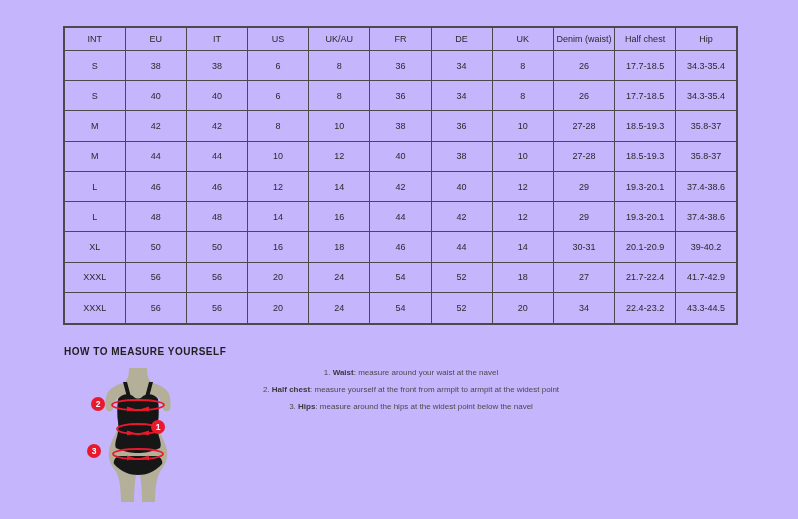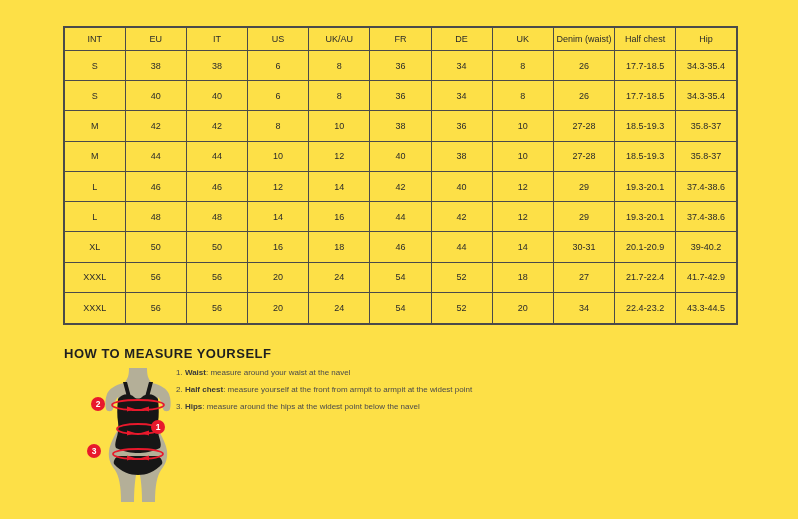--- a/index.html
+++ b/index.html
@@ -1,41 +1,41 @@
 <!DOCTYPE html>
 <html><head>
 <meta charset="utf-8">
 <style>
   html,body { margin:0; padding:0; background:#ffffff; }
   body { width:798px; height:519px; font-family:"Liberation Sans", sans-serif; }
-  .page { position:relative; width:798px; height:519px; background:#fde047; overflow:hidden; }
+  .page { position:relative; width:798px; height:519px; background:#c4b5fd; overflow:hidden; }
 
   
   .size-table-wrap { position:absolute; left:63px; top:26px; }
   table.size-table {
     border-collapse:collapse; table-layout:fixed;
     width:675px; height:299px;
     border:2px solid #4a4a4a;
   }
   table.size-table th, table.size-table td {
     border:1px solid #4a4a4a;
     text-align:center; vertical-align:middle;
     font-size:9px; font-weight:400; color:#2a2a2a;
     padding:0; overflow:hidden; white-space:nowrap;
   }
   table.size-table thead th { height:22px; }
 
   
   .measure-heading {
     position:absolute; left:64px; top:346px;
-    font-size:13px; font-weight:700; letter-spacing:.5px;
+    font-size:10px; font-weight:700; letter-spacing:.5px;
     color:#1f1f1f;
   }
   .figure-wrap { position:absolute; left:78px; top:366px; width:120px; height:140px; }
-  .instructions { position:absolute; left:176px; top:368px; width:470px; }
+  .instructions { position:absolute; left:176px; top:368px; width:470px;text-align:center; }
   .ins-line { font-size:8px; color:#4a4a4a; line-height:10px; margin:0 0 7px 0; white-space:nowrap; }
   .ins-num { color:#4a4a4a; }
   .ins-label { font-weight:700; color:#3a3a3a; }
 </style>
 </head>
 <body>
 
 <div class="page">
 
   <div class="size-table-wrap">

